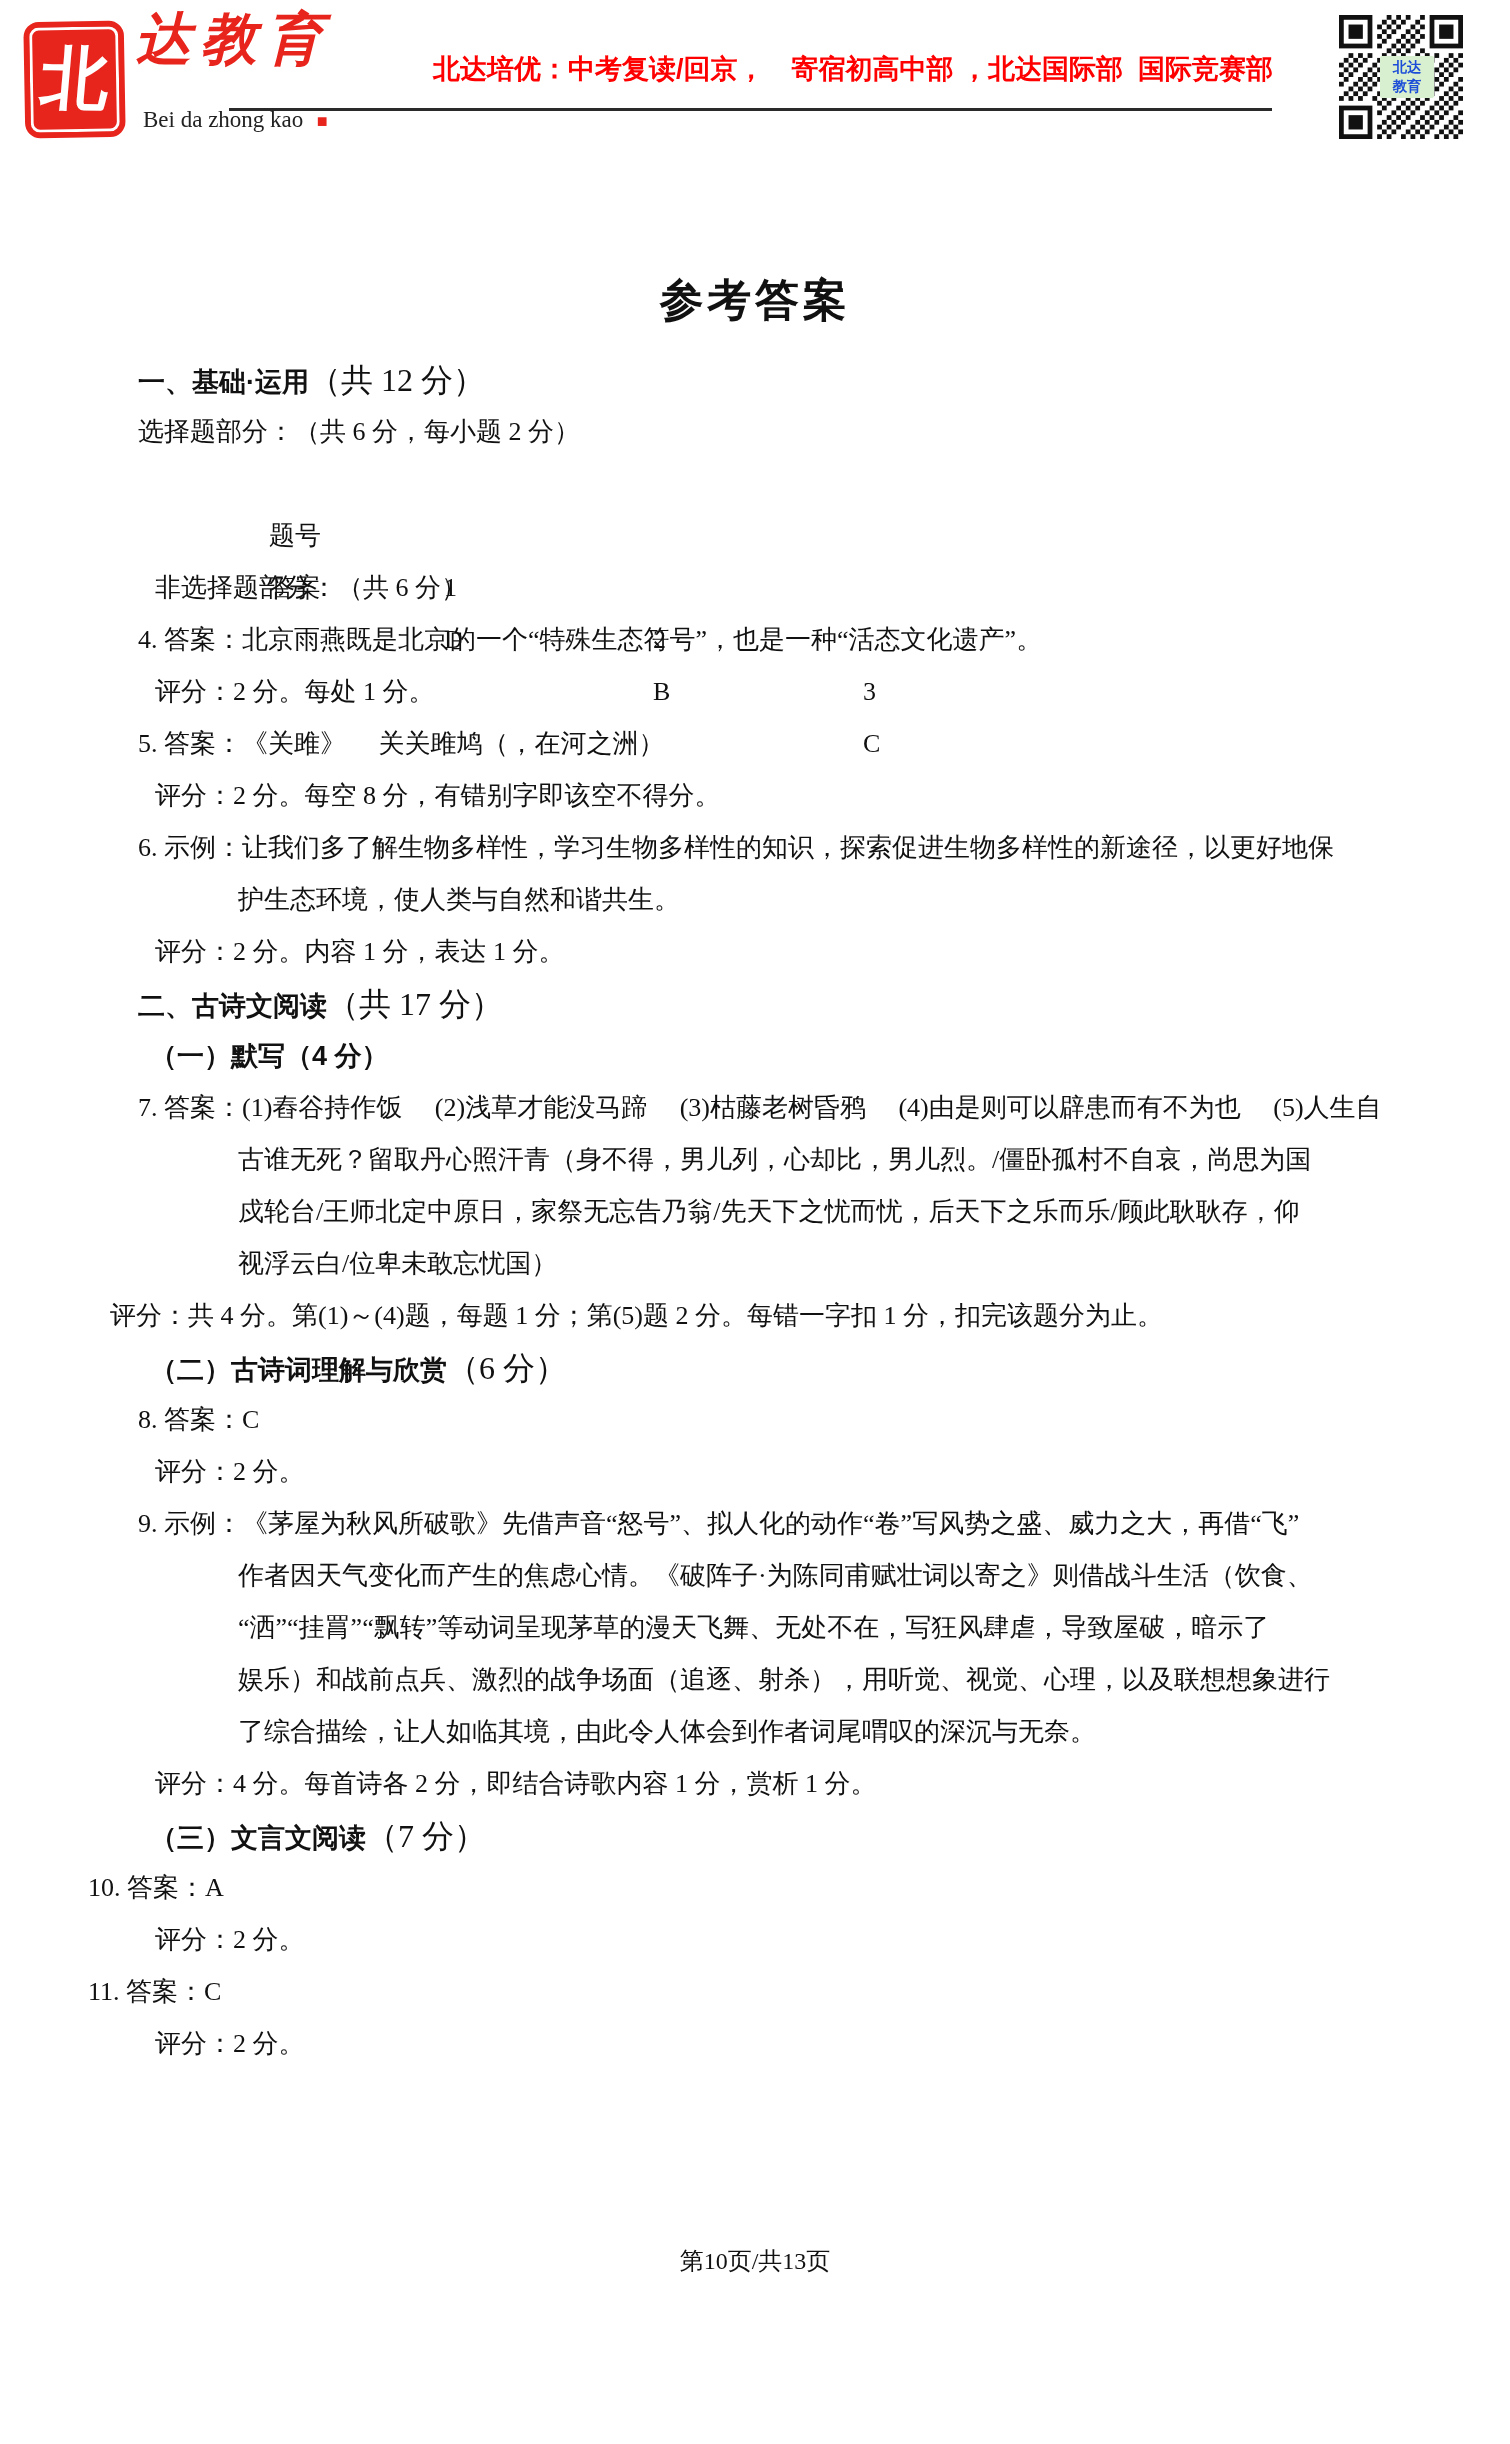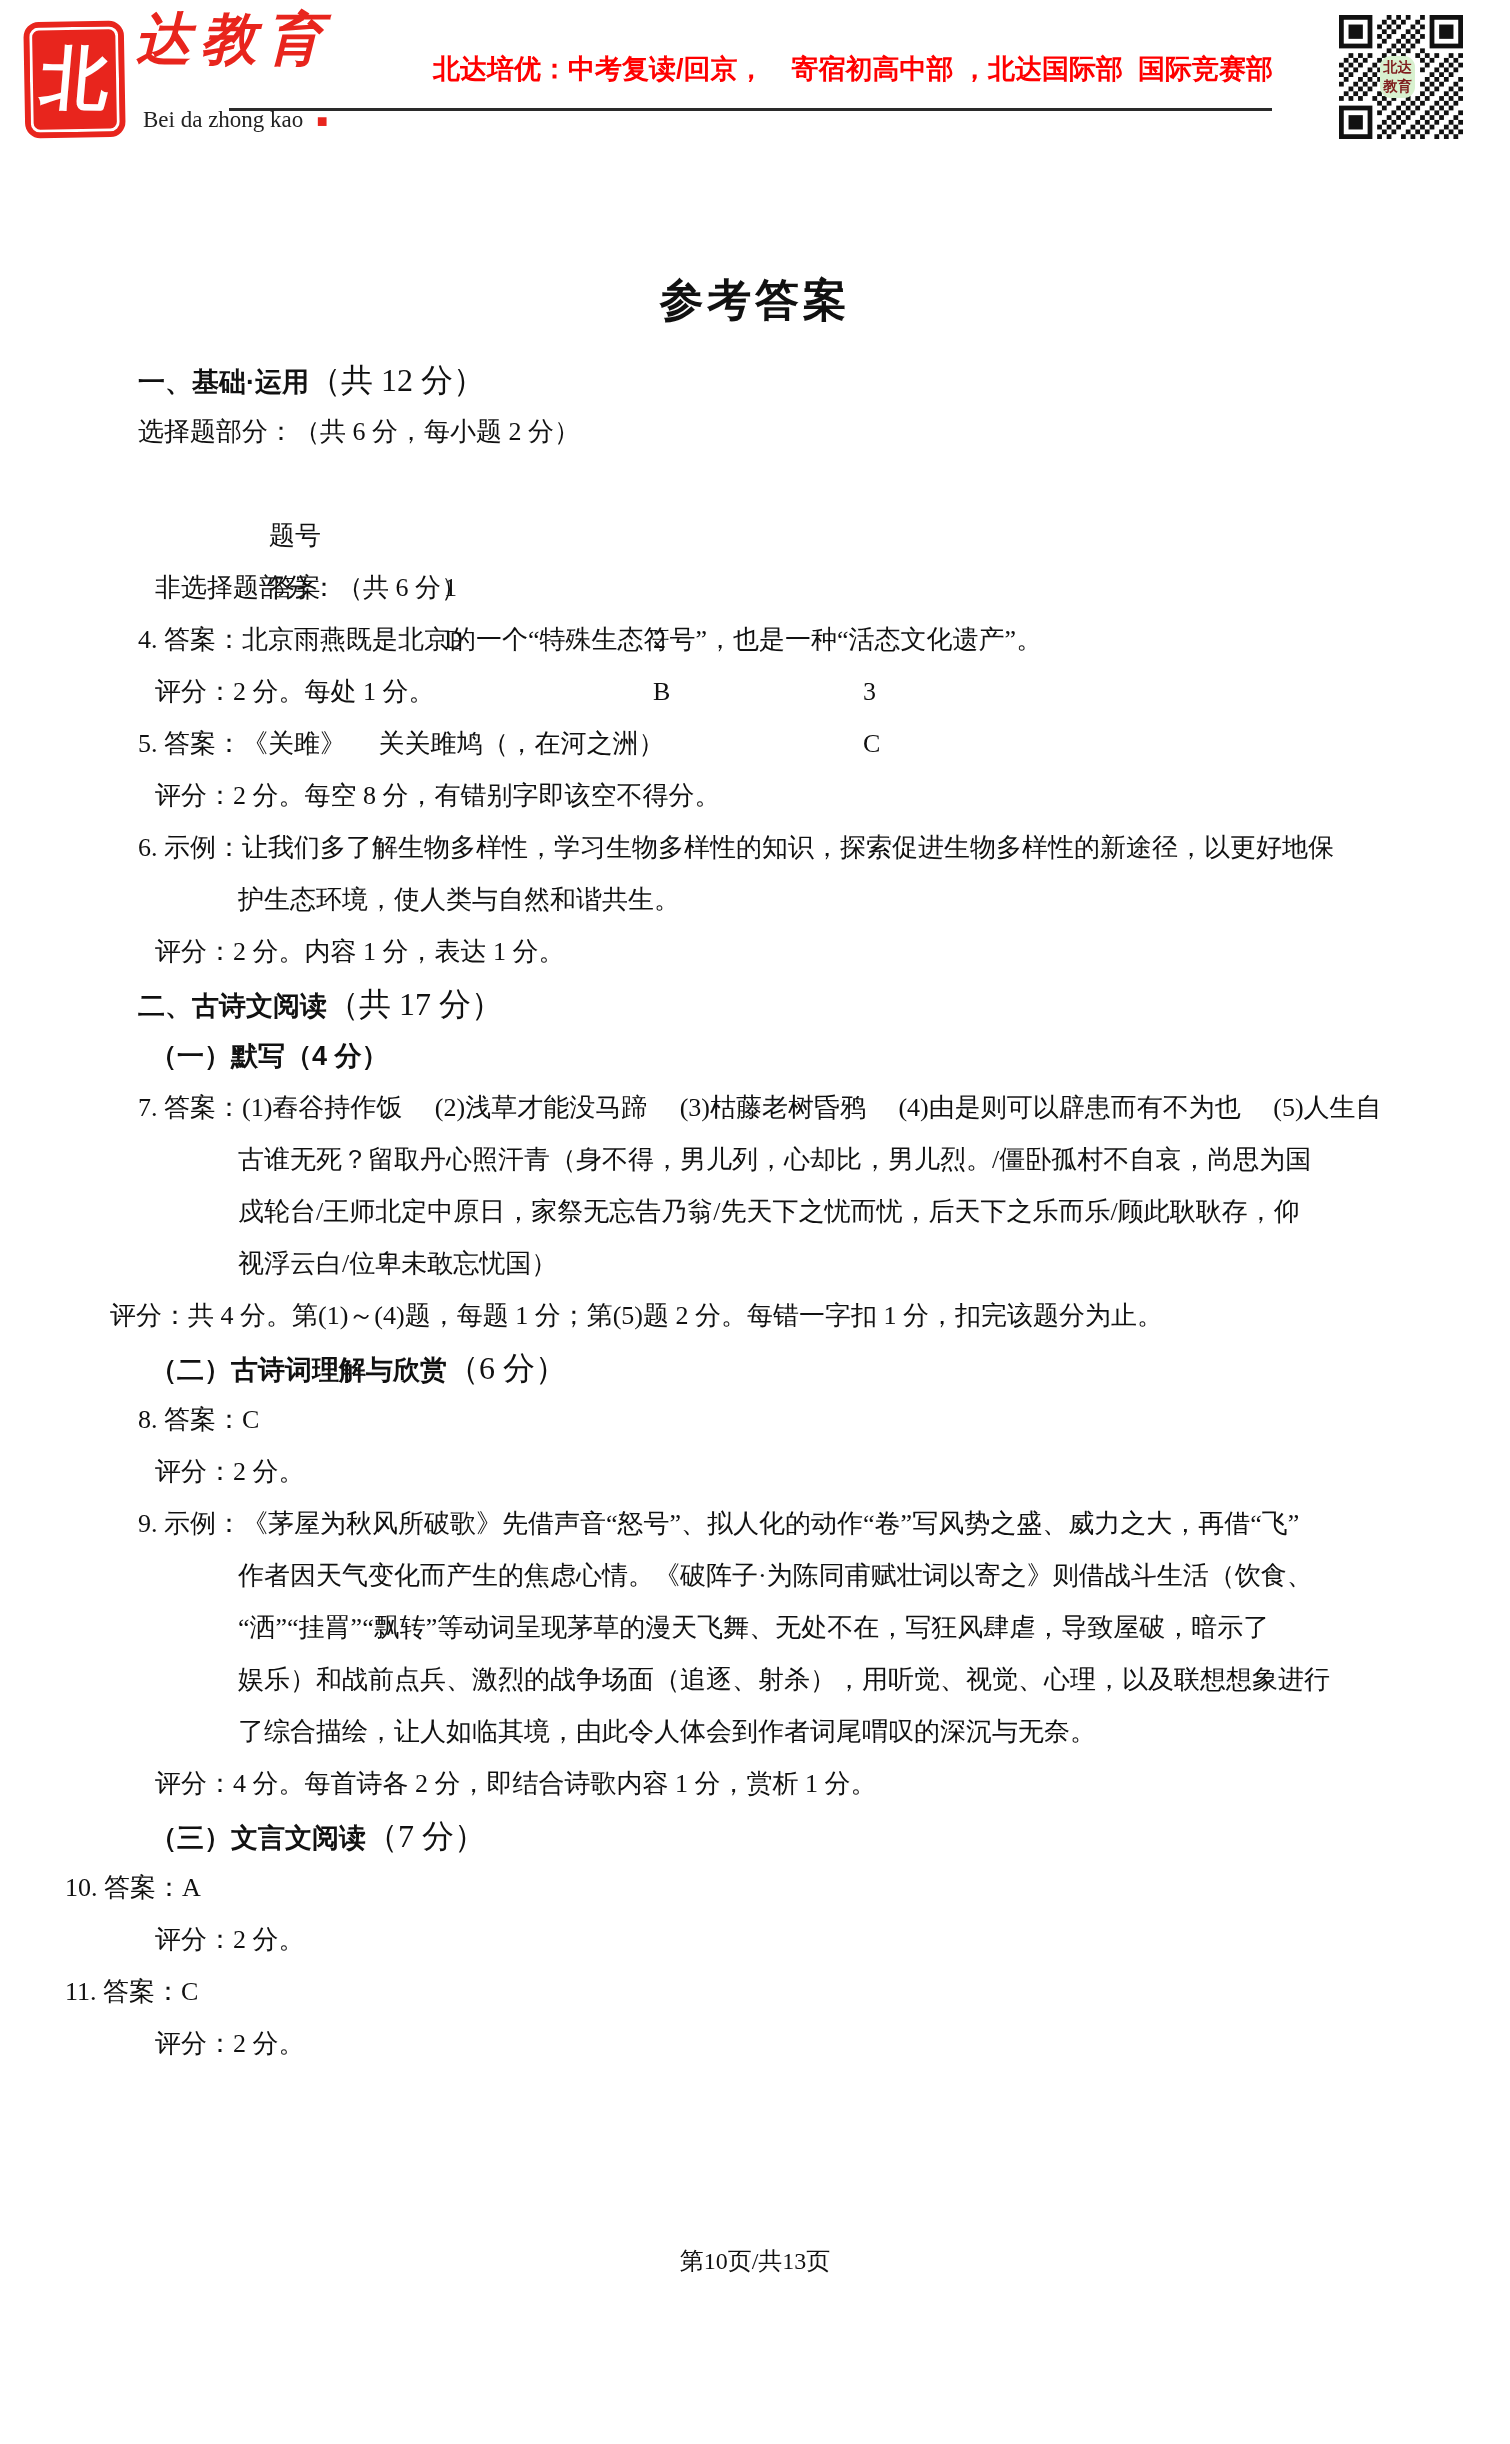--- a/index.html
+++ b/index.html
@@ -37,38 +37,38 @@
     position:absolute; left:433px; top:51px;
     color:#ff0000; font-size:27px; font-weight:bold;
     font-family:"Liberation Sans","DejaVu Sans",sans-serif; white-space:pre;
   }
   .header-rule {
     position:absolute; left:229px; top:108px; width:1043px; height:2.9px; background:#2a2a2a;
   }
   .qr { position:absolute; left:1339px; top:15px; width:124px; height:124px; }
   .qr svg { display:block; }
   .qr-label {
-    position:absolute; left:41px; top:41px; width:35px; height:42px;
-    background:#d8f0cf; border-radius:11px; color:#7f1d1d;
+    position:absolute; left:41px; top:41px; width:54px; height:42px;
+    background:#d8f0cf; border-radius:2px; color:#1d4ed8;
     font-size:14.3px; line-height:19px; font-weight:bold; text-align:center;
     font-family:"Liberation Sans","DejaVu Sans",sans-serif;
     display:flex; flex-direction:column; justify-content:center; white-space:pre;
   }
 
   
   .content { position:absolute; left:0; top:264px; width:1510px; }
   .doc-title {
     text-align:center; font-family:"Liberation Sans","DejaVu Sans",sans-serif;
     font-weight:bold; font-size:44px; letter-spacing:3.8px;
     height:71px; line-height:71px;
   }
   .spacer { height:19px; }
   .row { height:52px; line-height:52px; font-size:26px; white-space:pre; }
   .pl145 { padding-left:138px; }
-  .pl138 { padding-left:65px; }
+  .pl138 { padding-left:88px; }
   .pl163 { padding-left:155px; }
   .pl158 { padding-left:150px; }
   .pl250 { padding-left:238px; }
   .pl128 { padding-left:110px; }
   .sans-bold {
     font-family:"Liberation Sans","DejaVu Sans",sans-serif;
     font-weight:bold; font-size:27px;
   }
   .serif-score { font-family:Liberation Serif, serif; font-weight:normal; font-size:32px;margin-top:35px; }
   .trow { position:relative; }

